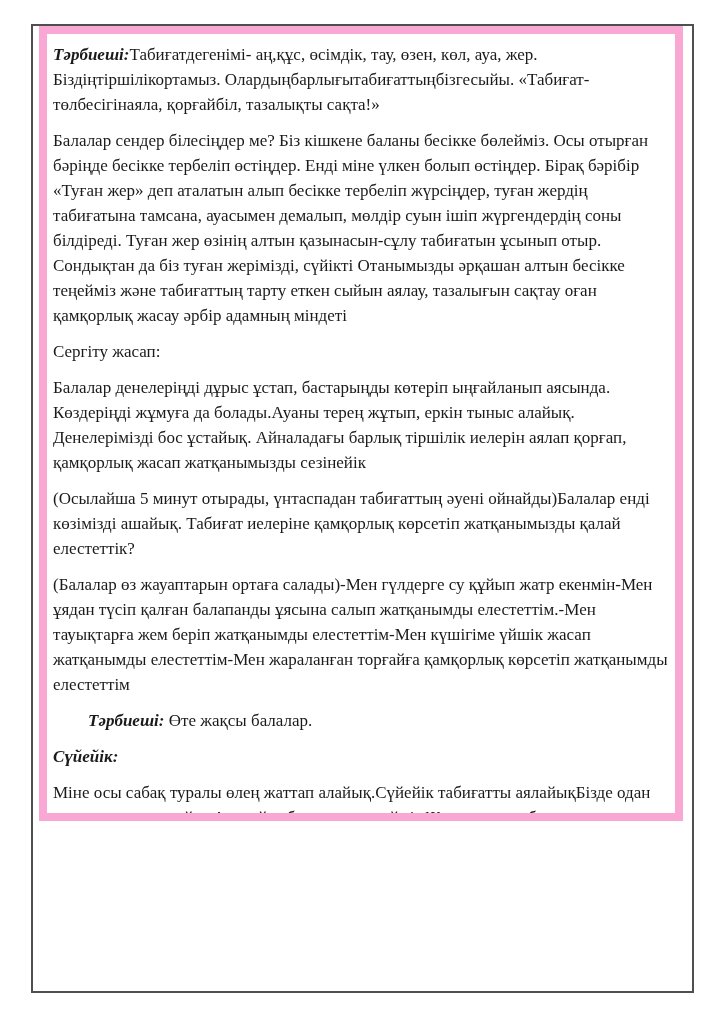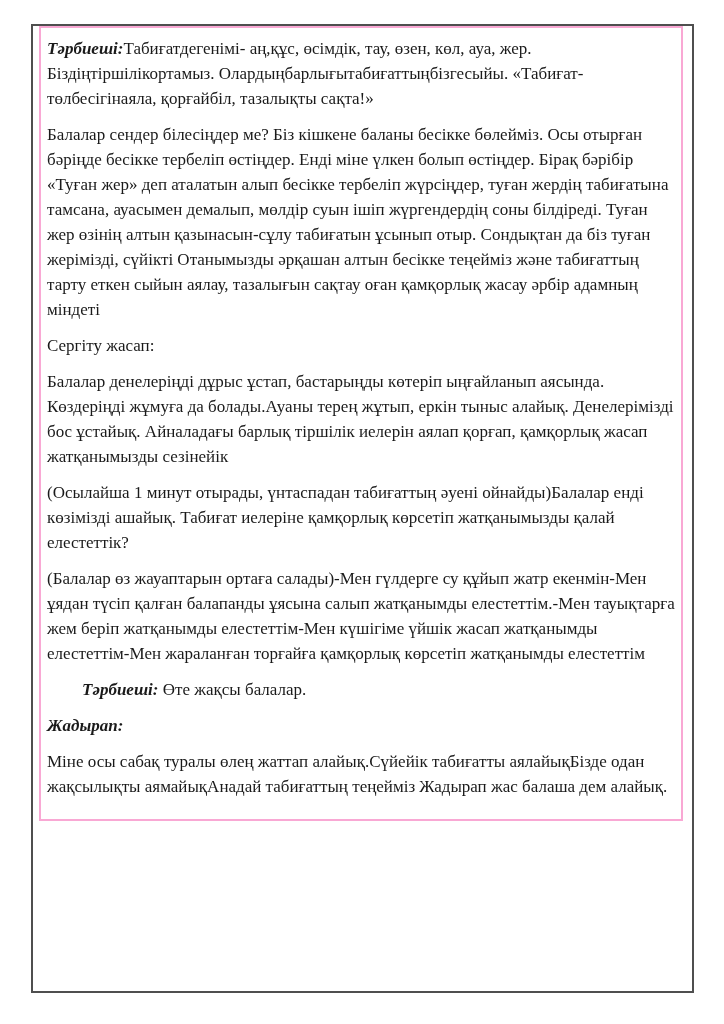--- a/index.html
+++ b/index.html
@@ -24,21 +24,21 @@
     border: 2px solid #4f4f4f;
     box-sizing: border-box;
     background: #ffffff;
   }
   .text-box {
     position: absolute;
     left: 6px;
     top: 0px;
     width: 644px;
     height: 795px;
-    border: 2px solid #f9a8d4;
+    border: 8px solid #f9a8d4;
     box-sizing: border-box;
     padding: 8px 6px 10px 6px;
     overflow: hidden;
   }
   .text-box p {
     margin: 0 0 11px 0;
     font-size: 17px;
     line-height: 25px;
     text-align: left;
   }
@@ -53,20 +53,20 @@
 </head>
 <body>
 
 <div class="page-frame">
   <div class="text-box">
     <div id="paragraphs">
         <p><span class="speaker-label">Тәрбиеші:</span>Табиғатдегенімі- аң,құс, өсімдік, тау, өзен, көл, ауа, жер. Біздіңтіршілікортамыз. Олардыңбарлығытабиғаттыңбізгесыйы. «Табиғат-төлбесігінаяла, қорғайбіл, тазалықты сақта!»</p>
         <p>Балалар сендер білесіңдер ме? Біз кішкене баланы бесікке бөлейміз. Осы отырған бәріңде бесікке тербеліп өстіңдер. Енді міне үлкен болып өстіңдер. Бірақ бәрібір «Туған жер» деп аталатын алып бесікке тербеліп жүрсіңдер, туған жердің табиғатына тамсана, ауасымен демалып, мөлдір суын ішіп жүргендердің  соны білдіреді. Туған жер өзінің алтын қазынасын-сұлу табиғатын ұсынып отыр. Сондықтан да біз туған жерімізді, сүйікті Отанымызды әрқашан алтын бесікке теңейміз және табиғаттың тарту еткен сыйын аялау, тазалығын сақтау оған қамқорлық жасау әрбір адамның міндеті</p>
         <p>Сергіту жасап:</p>
         <p>Балалар денелеріңді дұрыс ұстап, бастарыңды көтеріп ыңғайланып аясында. Көздеріңді жұмуға да болады.Ауаны терең жұтып, еркін тыныс алайық. Денелерімізді бос ұстайық. Айналадағы барлық тіршілік иелерін аялап қорғап, қамқорлық жасап жатқанымызды сезінейік</p>
-        <p>(Осылайша 1 минут отырады, үнтаспадан табиғаттың әуені ойнайды)Балалар енді көзімізді ашайық. Табиғат иелеріне  қамқорлық көрсетіп жатқанымызды қалай елестеттік?</p>
+        <p>(Осылайша 5 минут отырады, үнтаспадан табиғаттың әуені ойнайды)Балалар енді көзімізді ашайық. Табиғат иелеріне  қамқорлық көрсетіп жатқанымызды қалай елестеттік?</p>
         <p>(Балалар өз жауаптарын ортаға салады)-Мен гүлдерге су құйып жатр екенмін-Мен ұядан түсіп қалған балапанды ұясына салып жатқанымды елестеттім.-Мен тауықтарға жем  беріп жатқанымды елестеттім-Мен күшігіме үйшік жасап жатқанымды елестеттім-Мен жараланған торғайға қамқорлық көрсетіп жатқанымды елестеттім</p>
         <p class="indent"><span class="speaker-label">Тәрбиеші:</span> Өте жақсы балалар.</p>
-        <p><span class="speaker-label">Жадырап:</span></p>
+        <p><span class="speaker-label">Сүйейік:</span></p>
         <p>Міне осы сабақ туралы өлең жаттап алайық.Сүйейік табиғатты аялайықБізде одан жақсылықты аямайықАнадай табиғаттың теңейміз Жадырап жас балаша дем алайық.</p>
       </div>
   </div>
 </div>
 
 </body></html>

